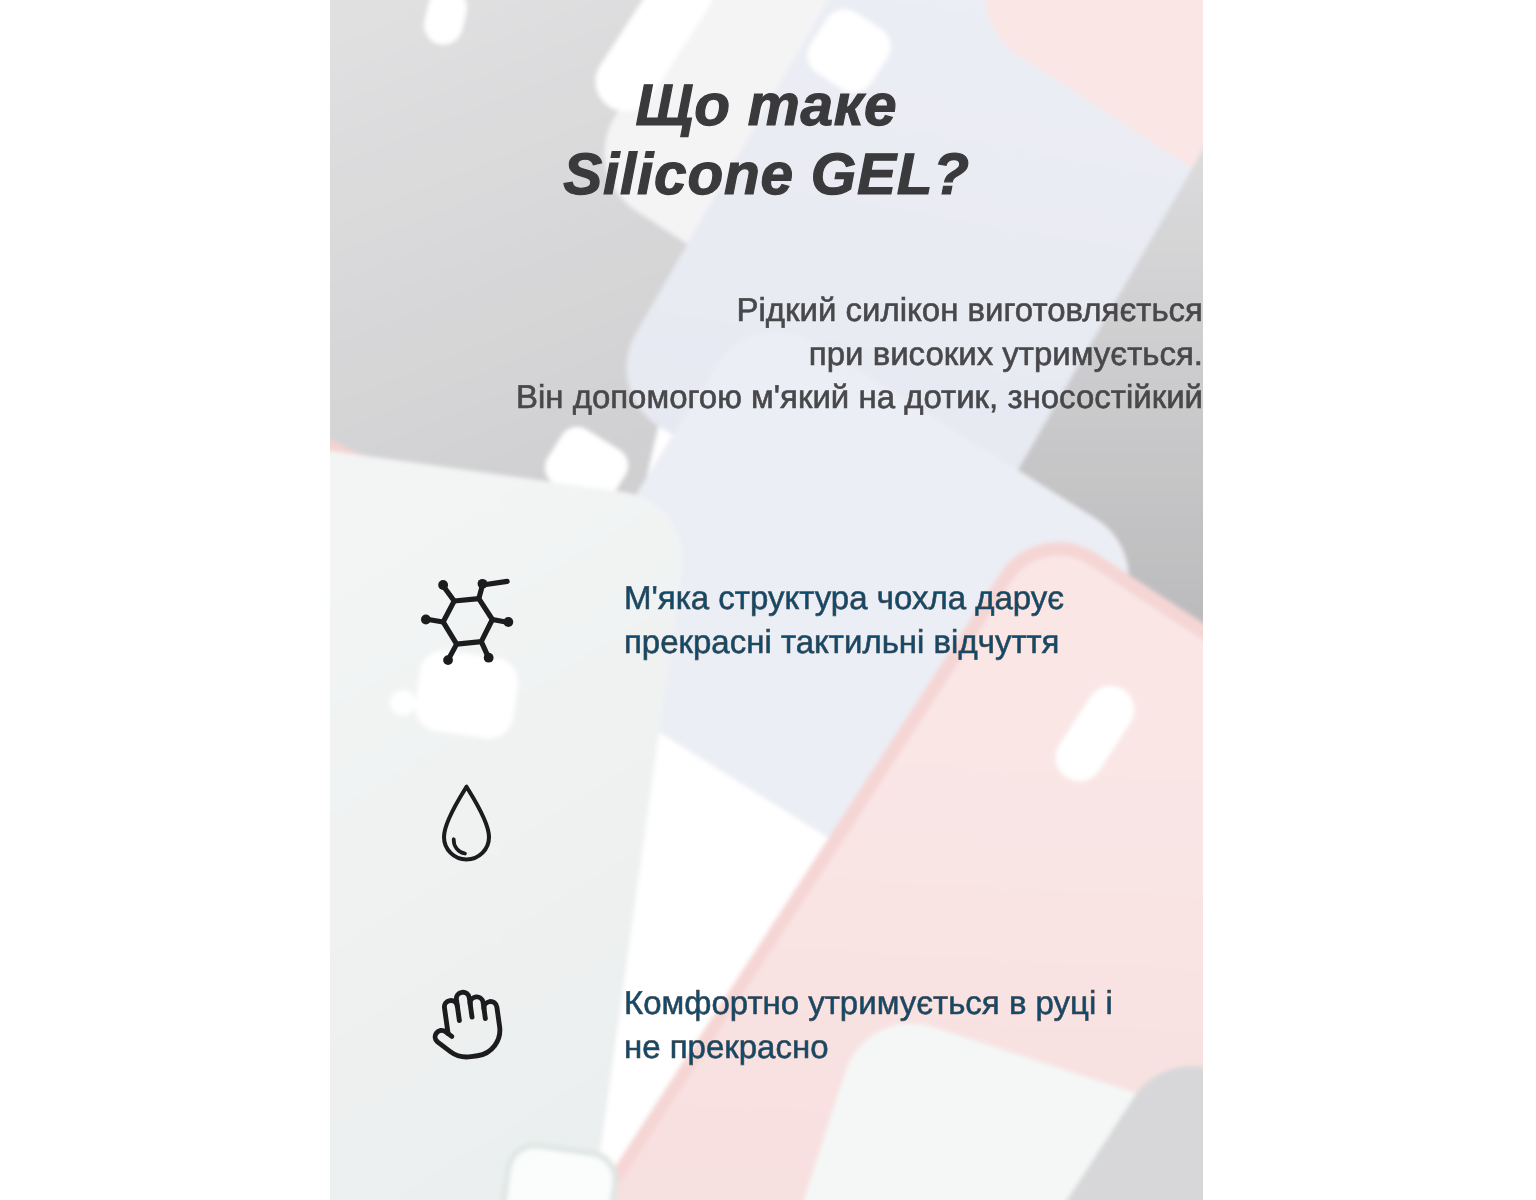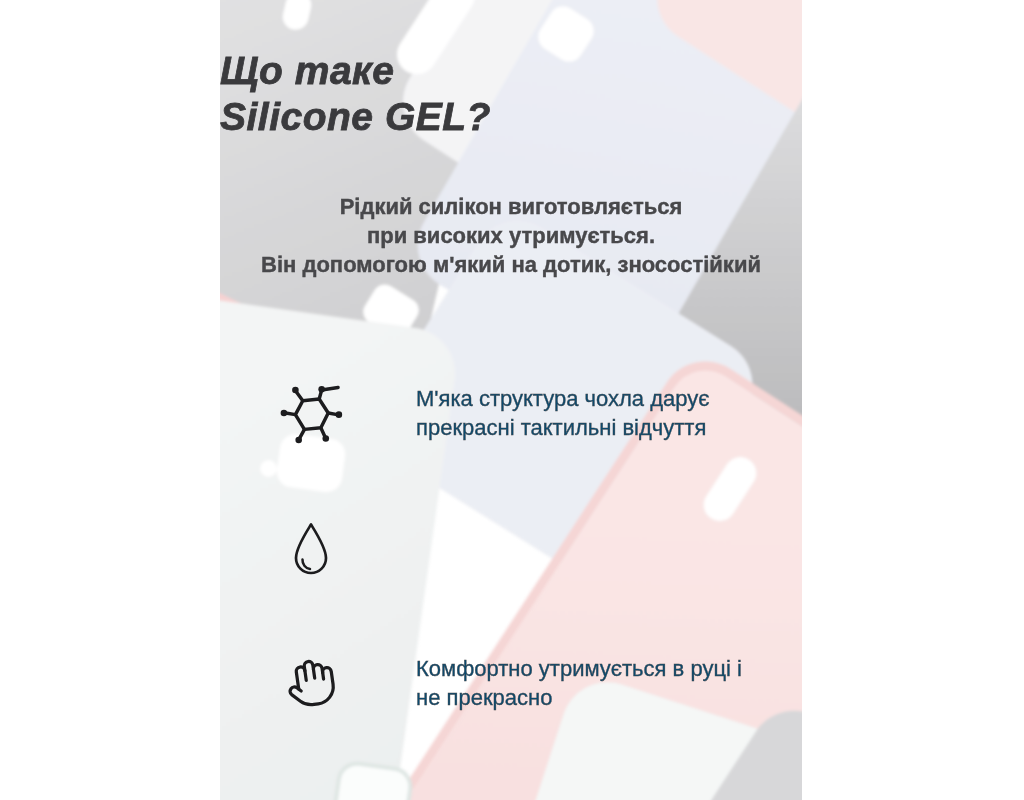--- a/index.html
+++ b/index.html
@@ -33,25 +33,25 @@
   .cut-c-square{left:322px;top:10px;width:48px;height:48px;border-radius:14px;transform:rotate(33deg);}
   .cut-h-square{left:146px;top:290px;width:50px;height:42px;border-radius:12px;transform:rotate(32deg);}
   .cut-g-square{left:58px;top:436px;width:66px;height:54px;border-radius:16px;transform:rotate(8deg);}
   .cut-g-dot{left:40px;top:460px;width:17px;height:17px;border-radius:50%;transform:rotate(8deg);}
   .cut-i-pill{left:494px;top:454px;width:32px;height:70px;border-radius:16px;transform:rotate(33deg);}
   .rim-k{position:absolute;left:114px;top:764px;width:68px;height:68px;border-radius:20px;
          border:4px solid #d9e2df;background:#fbfdfc;transform:rotate(8deg);}
   .wash{position:absolute;left:0;top:0;width:582px;height:800px;background:rgba(255,255,255,0.16);}
   
   .content{position:absolute;left:0;top:0;width:582px;height:800px;color:#47474a;}
-  .title{position:absolute;left:0;top:48px;width:582px;
+  .title{position:absolute;left:0;top:48px;width:582px;text-align:center;
          font-weight:800;font-style:italic;font-size:39px;line-height:46px;color:#3a3a3d;
          letter-spacing:0.5px;-webkit-text-stroke:0.8px #3a3a3d;}
-  .intro{position:absolute;left:0;top:192px;width:582px;text-align:center;
-         font-size:22px;line-height:29px;font-weight:700;color:#48484b;
+  .intro{position:absolute;left:0;top:192px;width:582px;text-align:right;
+         font-size:22px;line-height:29px;font-weight:400;color:#48484b;
          -webkit-text-stroke:0.4px #48484b;}
   .feature{position:absolute;left:58px;width:524px;display:flex;align-items:center;}
   .feature .icon-box{width:66px;display:flex;justify-content:center;align-items:center;flex:0 0 66px;}
   .feature .ftext{margin-left:72px;font-size:22px;line-height:29px;font-weight:500;color:#0c4a6e;
                   -webkit-text-stroke:0.4px #48484b;}
   .feature-1{top:368px;height:90px;}
   .feature-2{top:506px;height:84px;}
   .feature-3{top:640px;height:86px;}
   svg{display:block;}
 </style>

